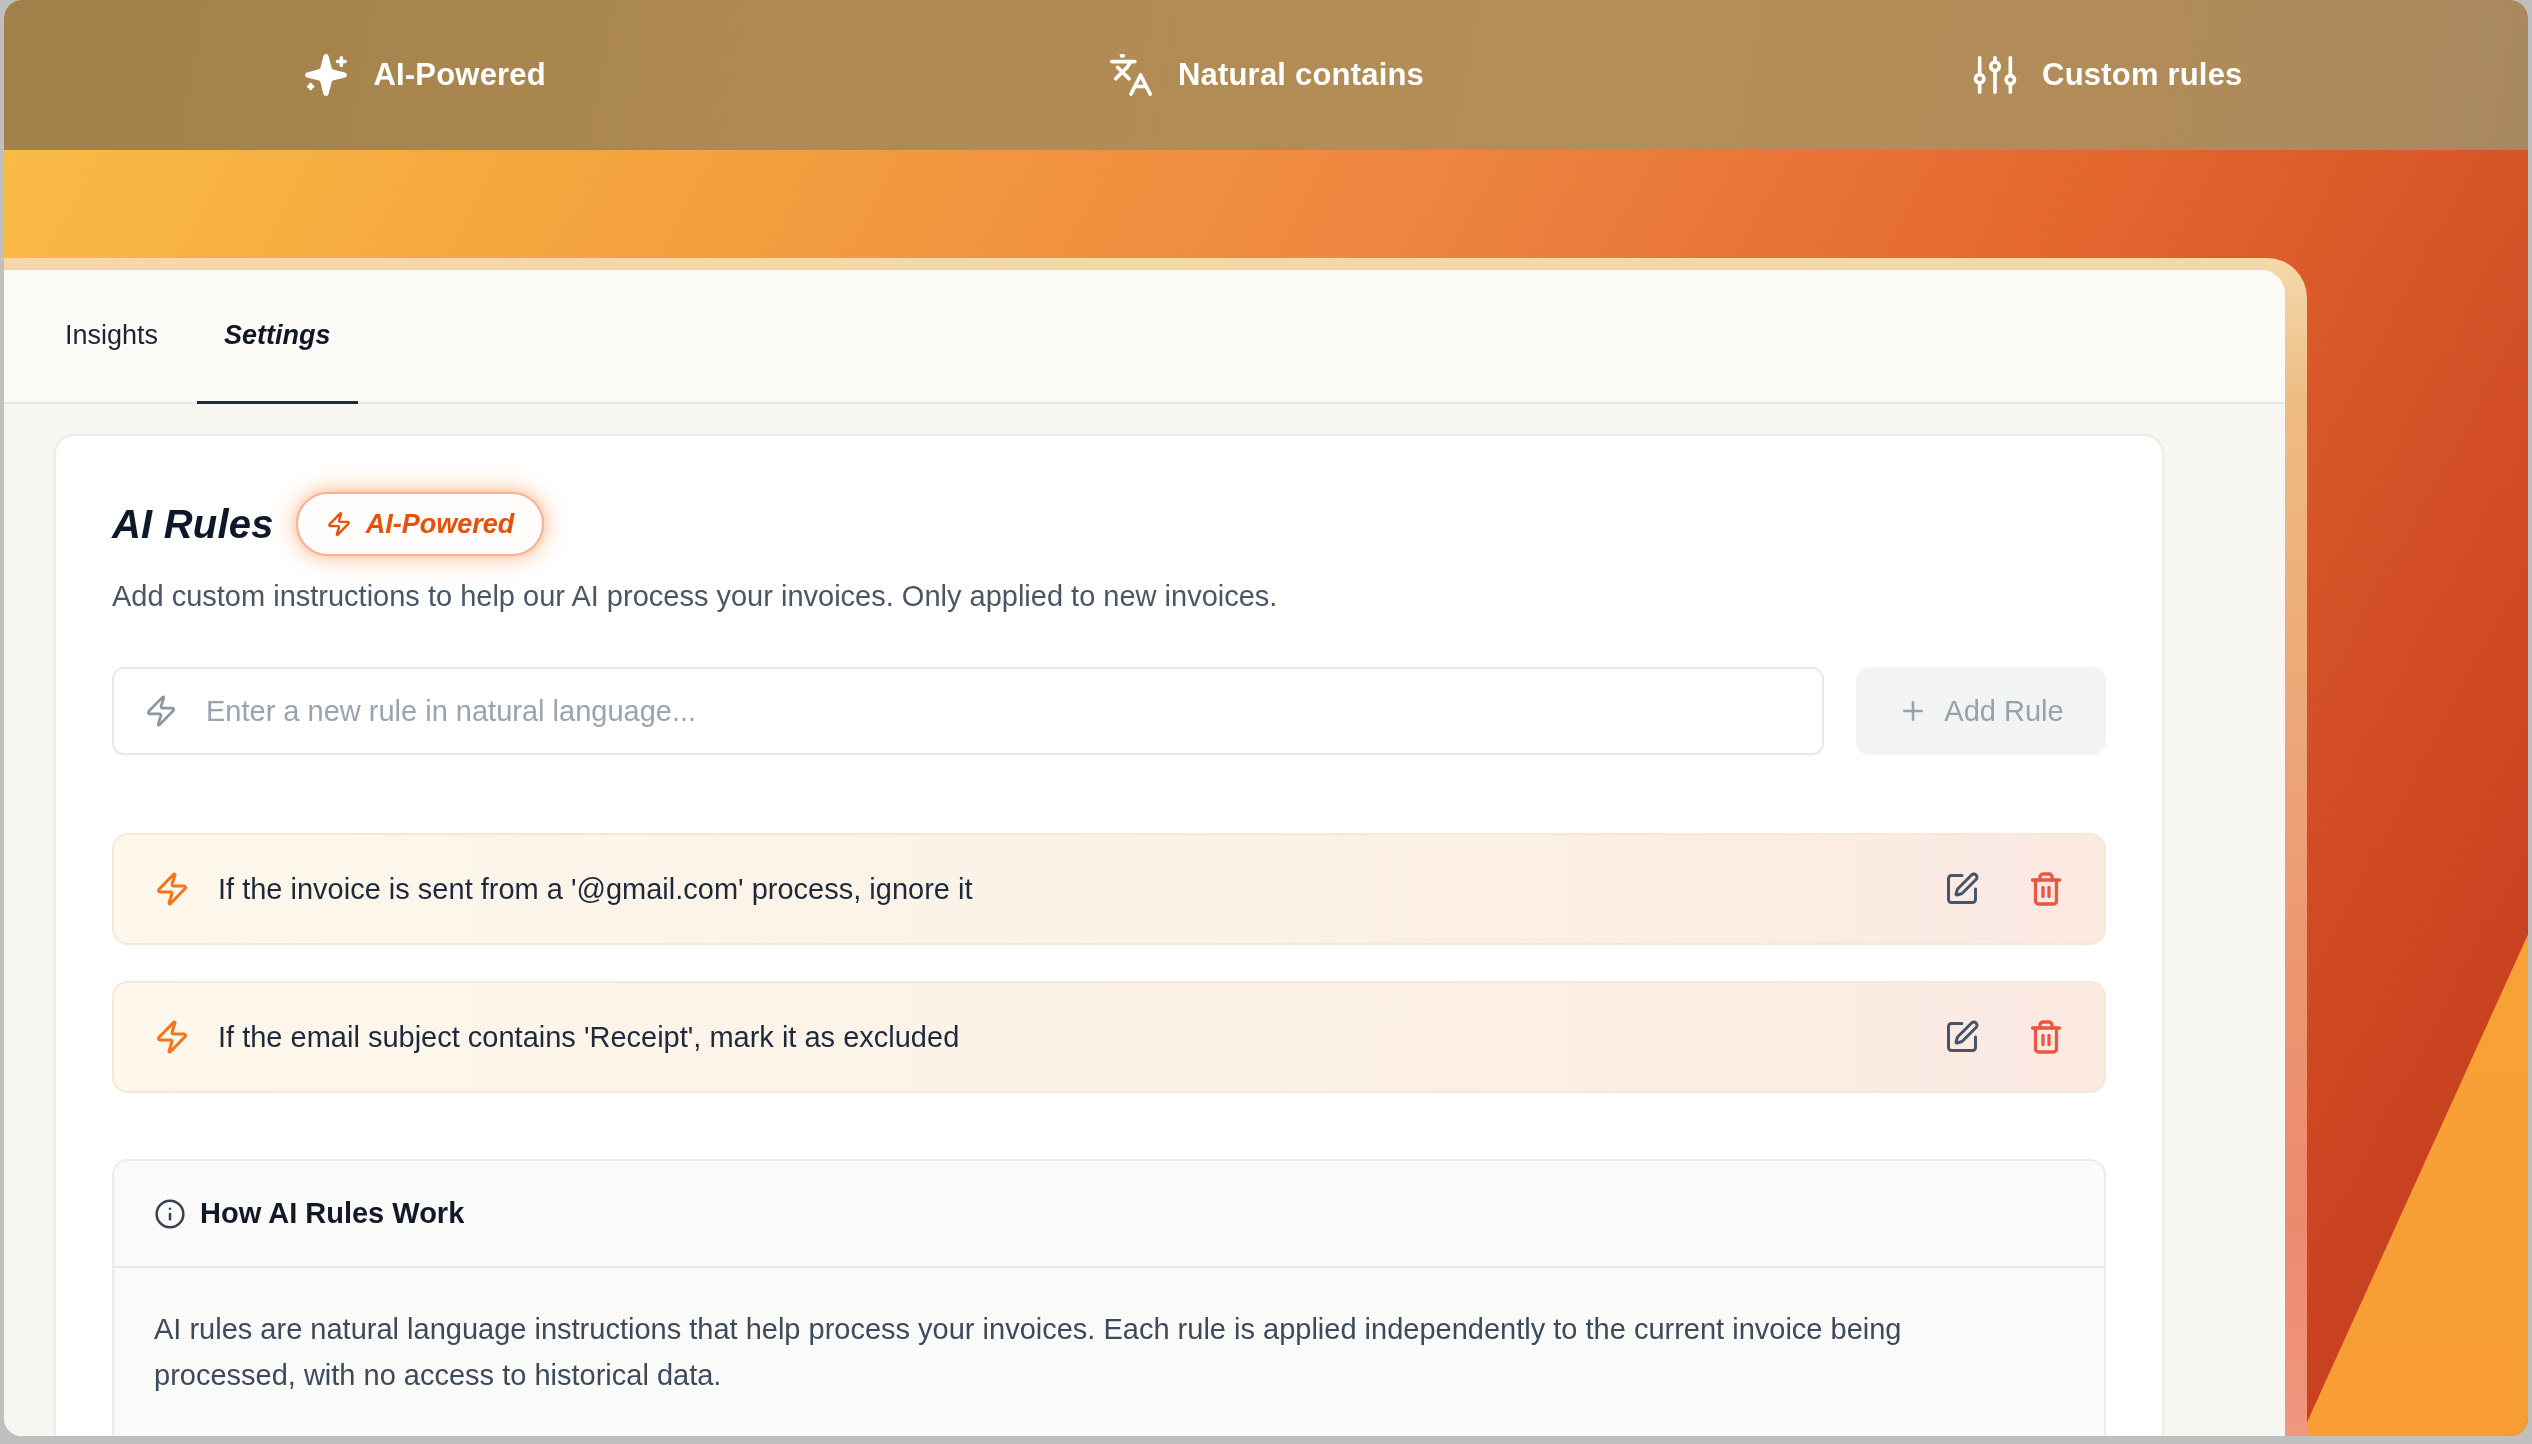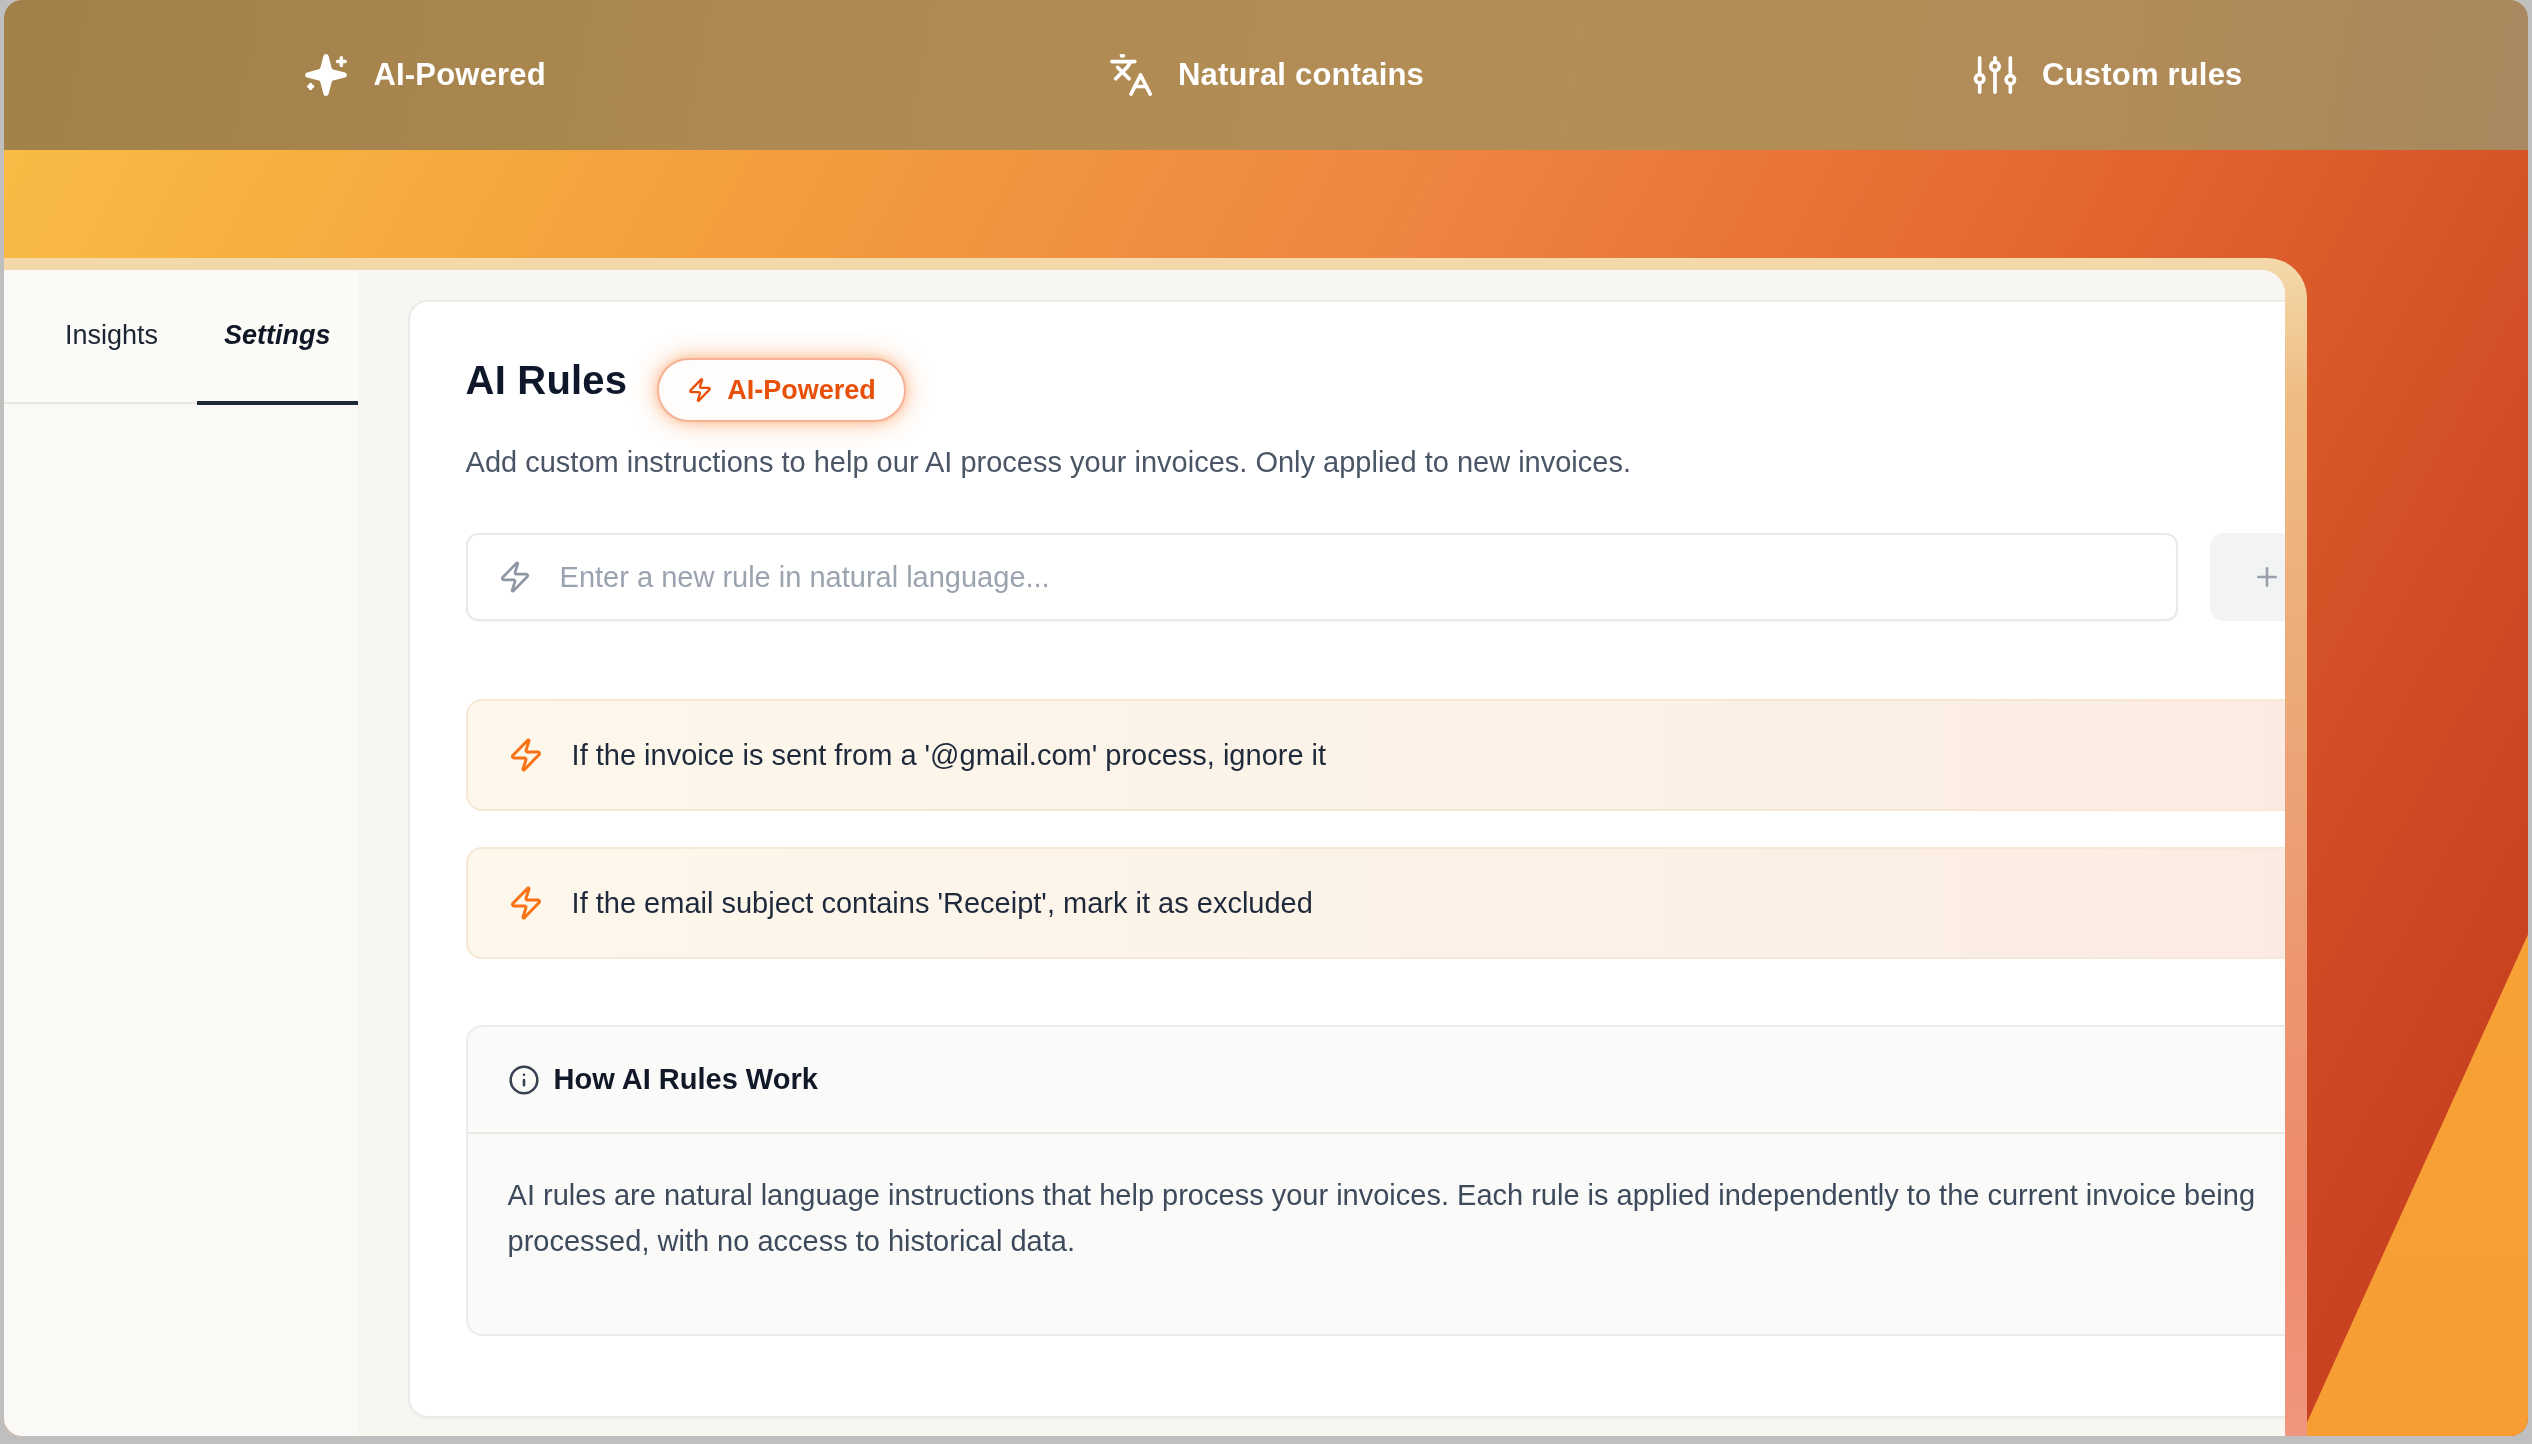--- a/index.html
+++ b/index.html
@@ -36,21 +36,21 @@
   
   .win-frame{
     position:absolute;left:0;top:258px;width:2303px;height:1178px;
     border-radius:0 40px 0 0;
     background:linear-gradient(180deg,#f4d9ab 0%,#eebc83 12%,#eca878 38%,#ec9570 62%,#ec8a6e 82%,#f0977f 100%);
     padding:12px 22px 0 0;box-sizing:border-box;
   }
   .window{
     width:100%;height:100%;border-radius:0 24px 0 0;
     background:#faf9f5;overflow:hidden;
-    display:flex;
+    display:flex;flex-direction:column;
   }
   
   .tabbar{
     height:132px;flex:0 0 132px;background:#fbfaf7;
     border-bottom:2px solid #e8e7e2;
     display:flex;align-items:stretch;padding-left:34px;gap:12px;
   }
   .tab{
     display:flex;align-items:center;padding:0 27px;
     font-size:27px;color:#1c2533;font-weight:500;cursor:pointer;
@@ -58,21 +58,21 @@
   }
   .tab.active{font-weight:700;color:#0f1726;border-bottom-color:#1f2937;font-style:italic;}
   
   .content{flex:1;background:#f7f6f1;padding:30px 0 0 50px;overflow:hidden;}
   .card{
     width:2110px;box-sizing:border-box;min-height:1100px;
     background:#ffffff;border:2px solid #ebebe7;border-radius:20px;
     padding:56px 56px 80px 56px;
     box-shadow:0 1px 3px rgba(0,0,0,.03);
   }
-  .card-header{display:flex;align-items:flex-start;gap:30px;}
+  .card-header{display:flex;align-items:center;gap:22px;font-style:italic;}
   .card-title{font-size:40px;font-weight:700;color:#0f172a;letter-spacing:.2px;}
   .badge{
     display:inline-flex;align-items:center;gap:14px;
     height:60px;padding:0 28px;border-radius:32px;
     background:#fffdfb;border:2px solid #f7b295;
     box-shadow:0 0 26px rgba(249,115,22,.45), 0 0 8px rgba(249,115,22,.25);
     color:#e8500a;font-size:27px;font-weight:700;
   }
   .badge svg{width:26px;height:26px;}
   .card-desc{margin-top:24px;font-size:29px;color:#4a5566;}

